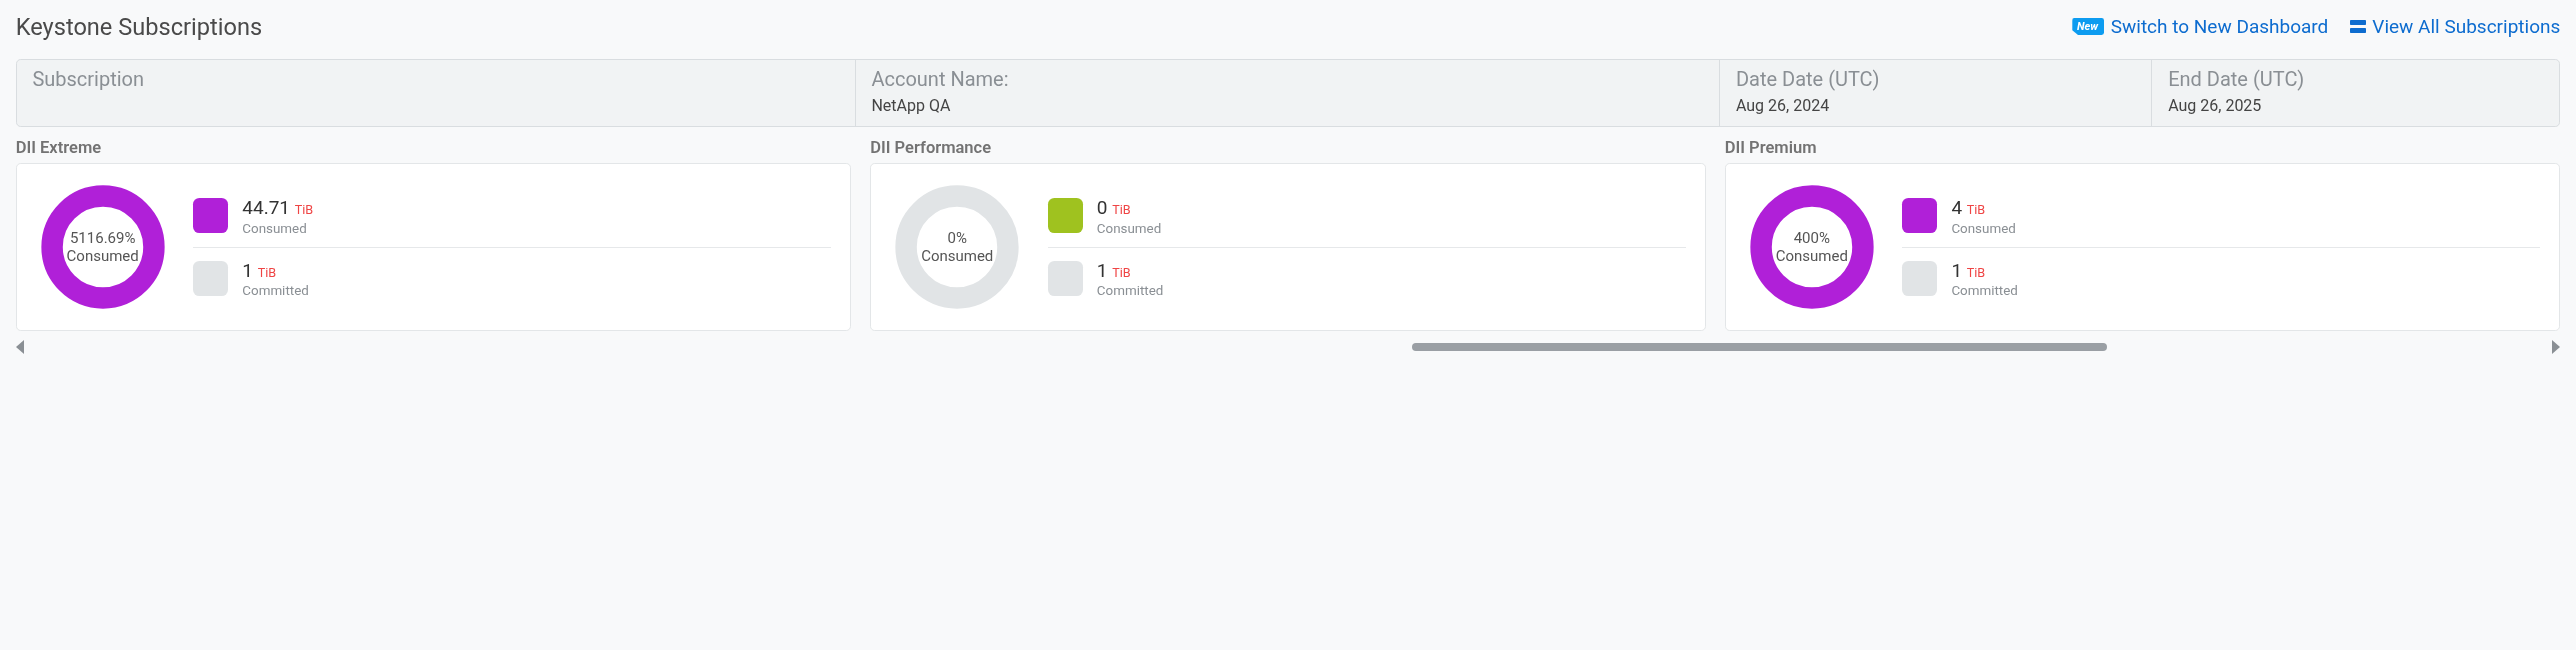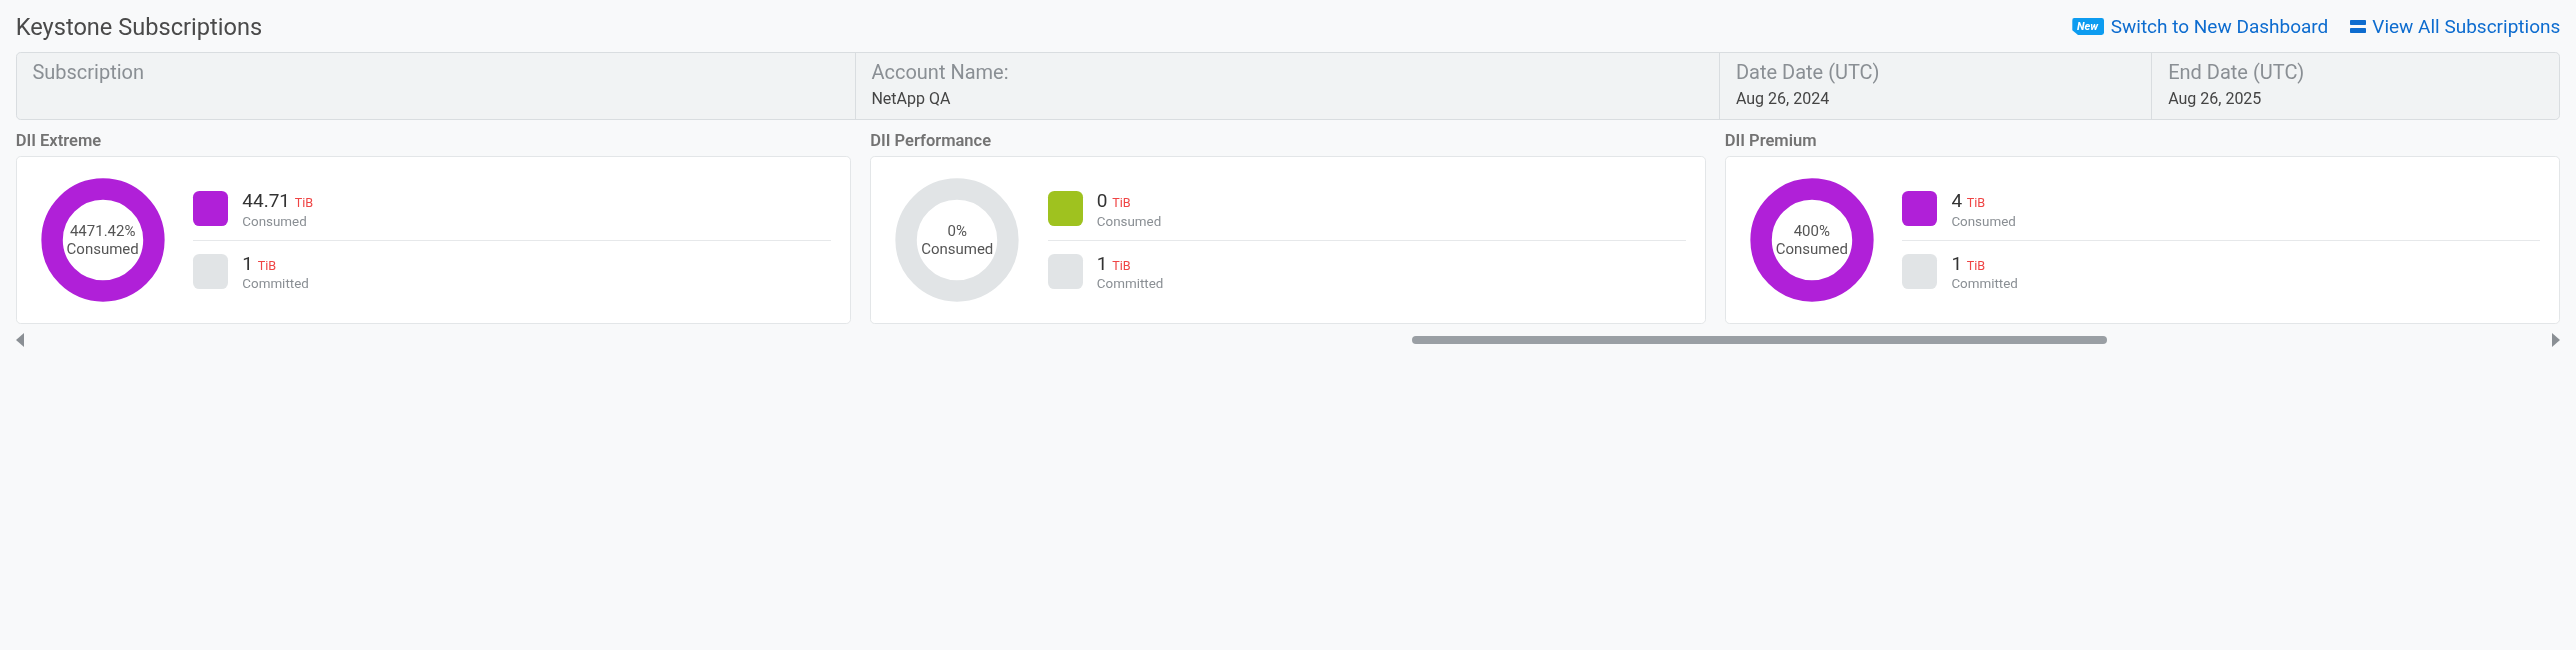--- a/index.html
+++ b/index.html
@@ -6,21 +6,21 @@
     body {
       font-family: -apple-system, BlinkMacSystemFont, "Segoe UI", Roboto, Helvetica, Arial, sans-serif;
       background: #f8f9fa;
       color: #333;
       padding: 12.6px 15.7px;
     }
     .top-row {
       display: flex;
       justify-content: space-between;
       align-items: center;
-      margin-bottom: 11px;
+      margin-bottom: 18px;
     }
     .page-title {
       font-size: 23.6px;
       font-weight: 400;
       color: #4a4a4a;
     }
     .top-links {
       display: flex;
       align-items: center;
       gap: 22px;
@@ -248,21 +248,21 @@
   </div>
 </div>
 
 <div class="tiers-row" id="tiers-row">
     <div class="tier">
       <div class="tier-title">DII Extreme</div>
       <div class="tier-card">
         <div class="ring-wrap"><svg viewBox="0 0 100 100">
             <circle cx="50" cy="50" r="38" fill="none" stroke="#b020d8" stroke-width="16"></circle>
           </svg><div class="ring-center">
-            <span>4471.42%</span>
+            <span>5116.69%</span>
             <span>Consumed</span>
           </div></div>
         <div class="stats">
           <div class="stat-row">
             <div class="swatch" style="background:#b020d8"></div>
             <div class="stat-text">
               <div class="stat-value">
                 <span>44.71</span> 
                 <span class="stat-unit">TiB</span>
               </div>

